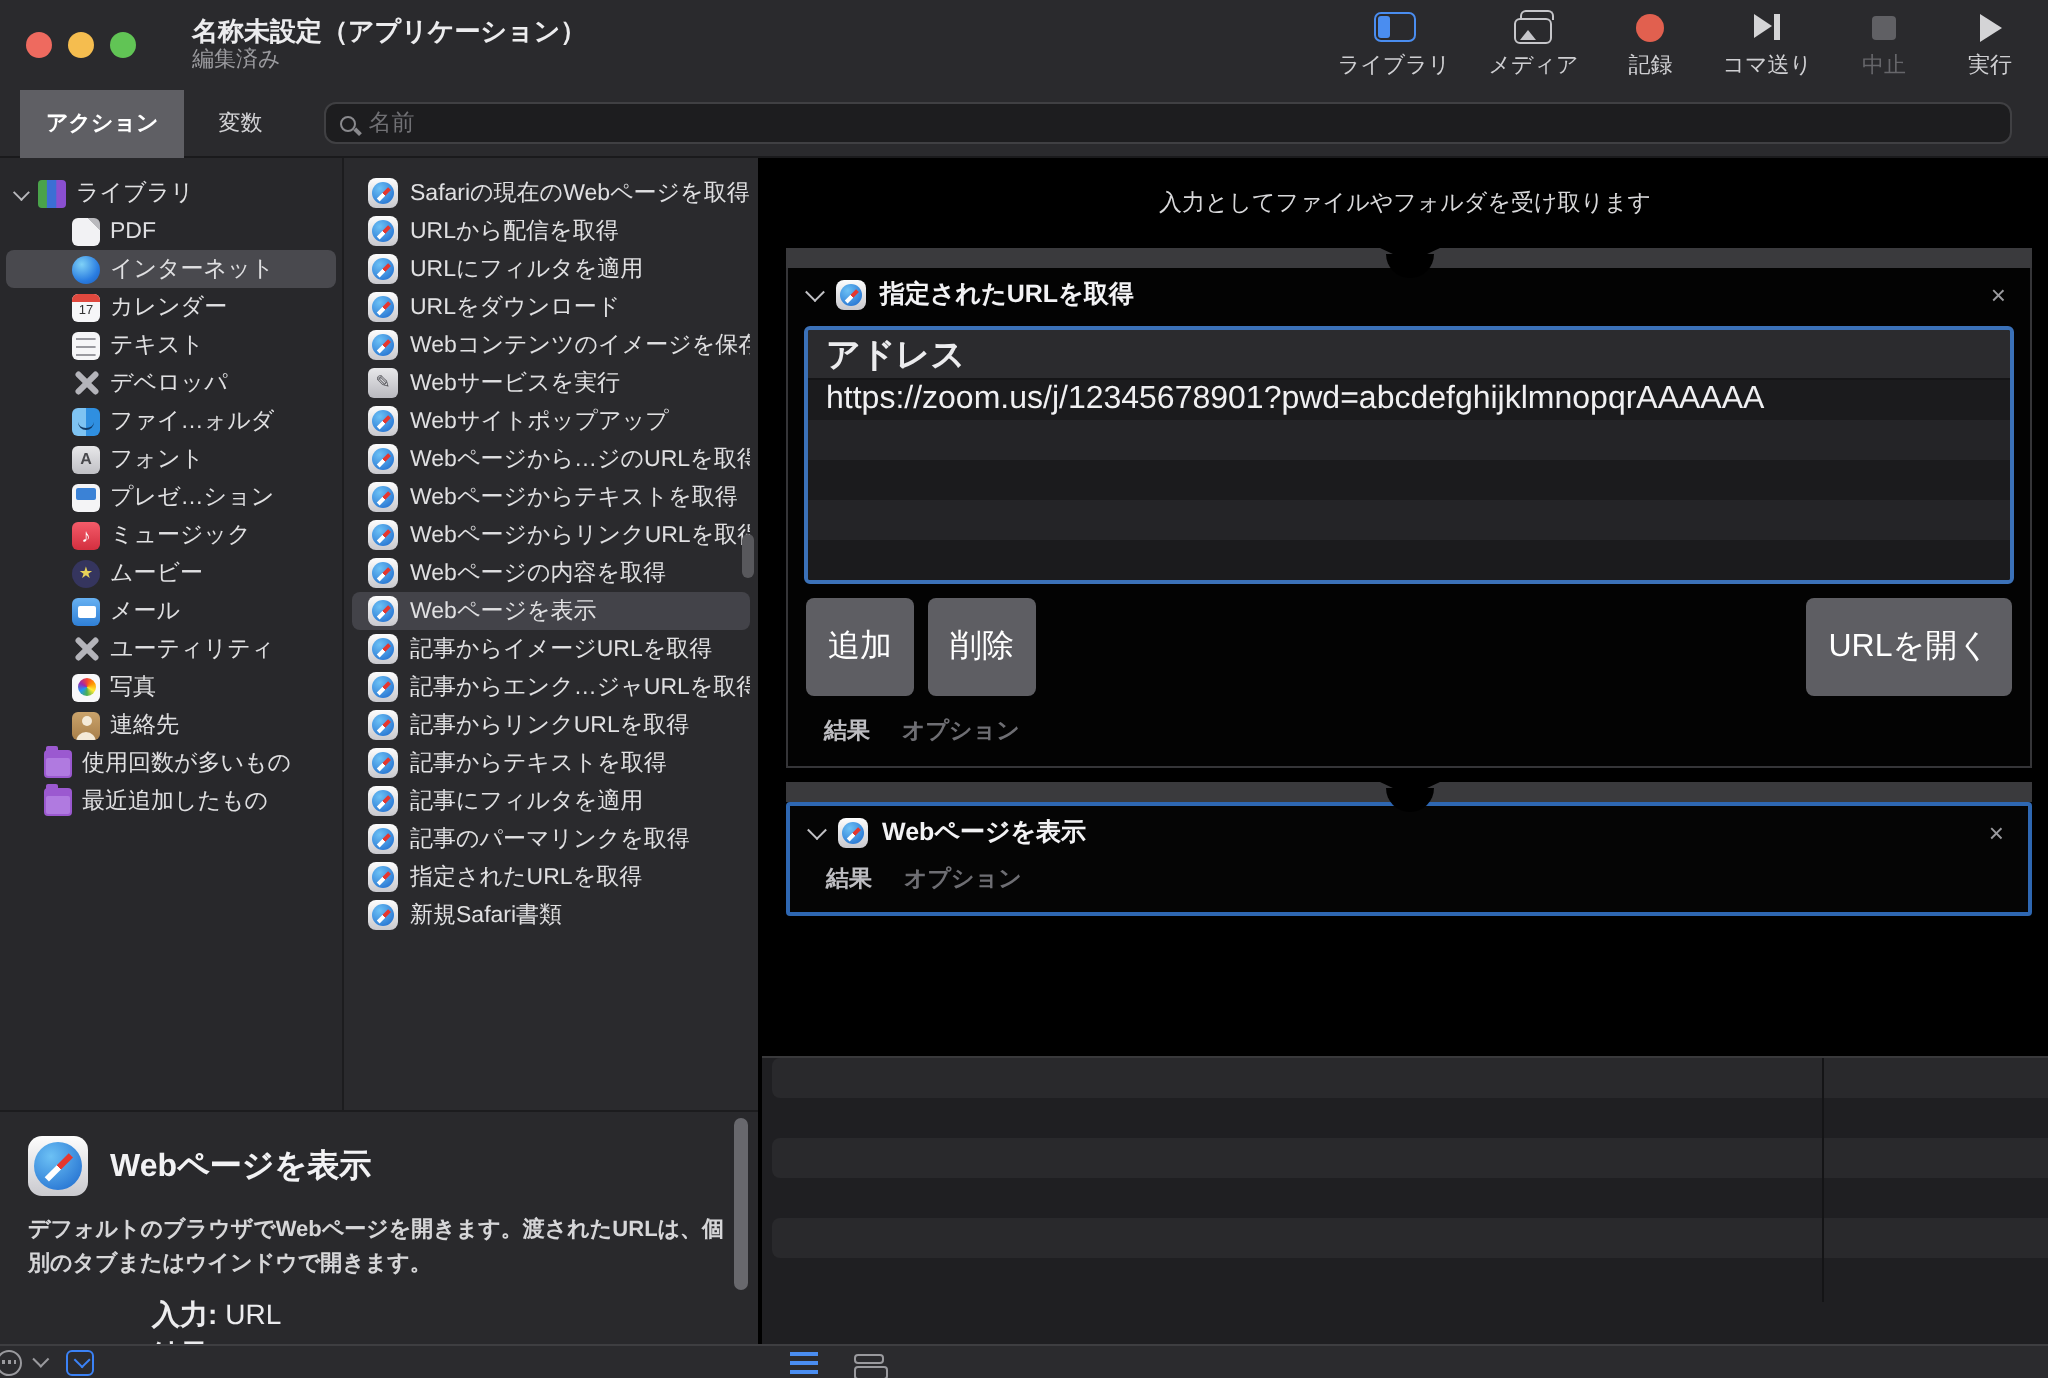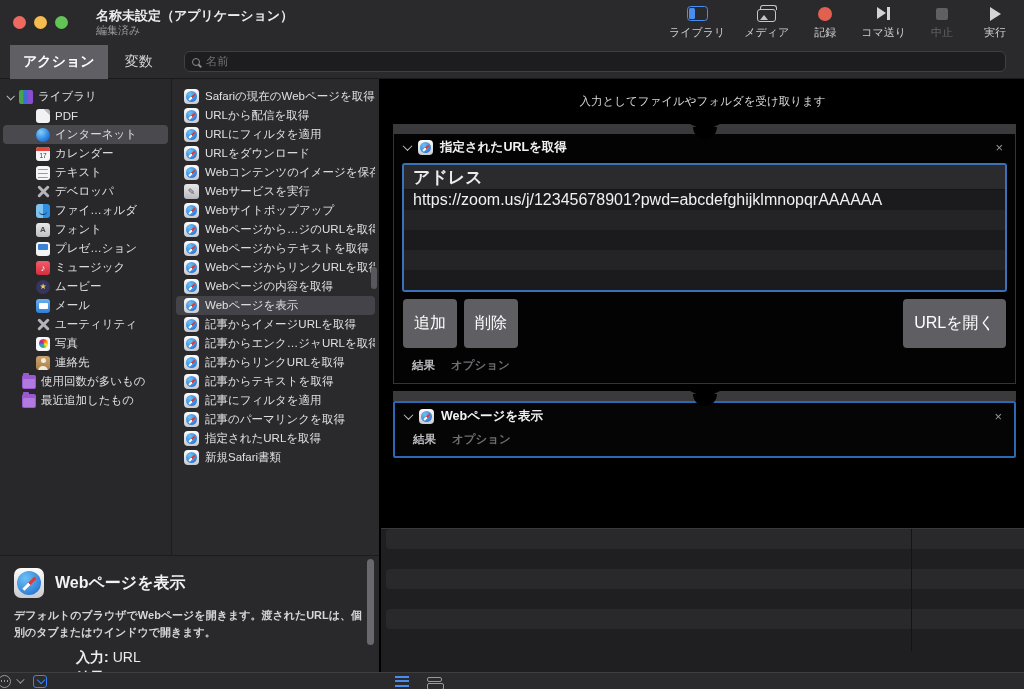--- a/index.html
+++ b/index.html
@@ -27,21 +27,21 @@
   .tbi-media::after { content:''; position:absolute; left:2px; bottom:1px; width:0; height:0; border-left:4px solid transparent; border-right:4px solid transparent; border-bottom:5px solid #c6c6ca; }
   .tbi-record { width:14px; height:14px; border-radius:50%; background:#e1604f; }
   .tbi-step { position:relative; width:14px; height:13px; }
   .tbi-step::before { content:''; position:absolute; left:0; top:0; border-top:6.5px solid transparent; border-bottom:6.5px solid transparent; border-left:9px solid #d4d4d6; }
   .tbi-step::after { content:''; position:absolute; right:1px; top:0; width:2.5px; height:13px; background:#d4d4d6; }
   .tbi-stop { width:12px; height:12px; border-radius:2px; background:#606064; }
   .tbi-run { width:0; height:0; border-top:7px solid transparent; border-bottom:7px solid transparent; border-left:11px solid #d4d4d6; }
 
   
   .filterbar { height:34px; background:#2a2a2d; border-bottom:1px solid #1a1a1c; display:flex; align-items:center; padding:0 10px; gap:4px; }
-  .seg { font-size:14px; padding:17px 13px; border-radius:5px; color:#d2d2d5; }
+  .seg { font-size:11px; padding:17px 13px; border-radius:5px; color:#d2d2d5; }
   .seg.active { background:#5f5f64; color:#fff; font-weight:bold; }
   .searchbox { flex:1; margin-left:14px; margin-right:8px; height:21px; background:#1d1d1f; border:1px solid #404043; border-radius:6px; display:flex; align-items:center; padding:0 7px; gap:6px; }
   .mag { width:8px; height:8px; border:1.5px solid #8a8a8e; border-radius:50%; position:relative; flex:none; }
   .mag::after { content:''; position:absolute; width:4px; height:1.5px; background:#8a8a8e; transform:rotate(45deg); right:-3.5px; bottom:-1.5px; }
   .search-ph { font-size:11.5px; color:#707074; }
 
   
   .main { display:flex; height:593px; }
   .left { width:381px; flex:none; display:flex; flex-direction:column; background:#28282b; border-right:2px solid #000; }
   .left-top { flex:1; display:flex; min-height:0; }

